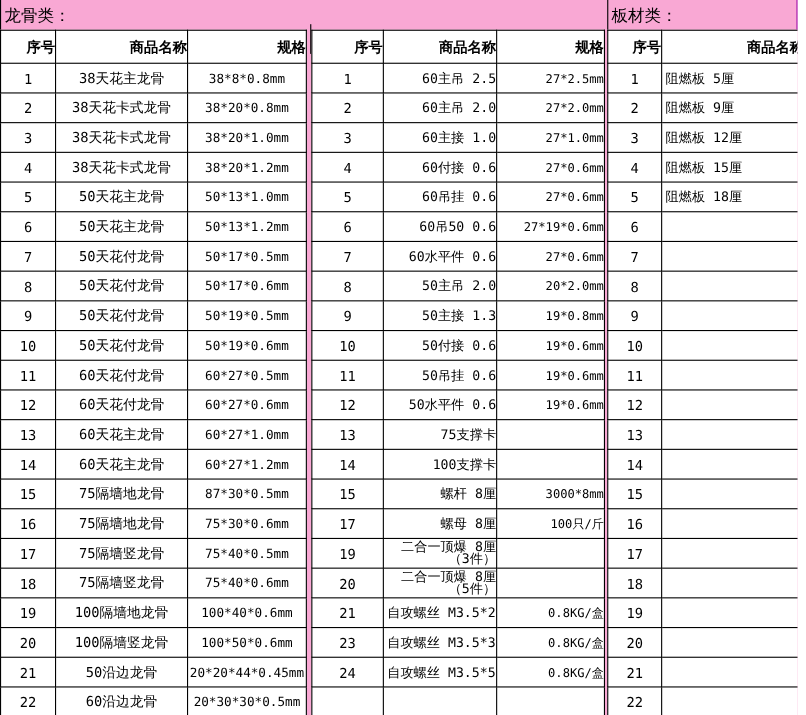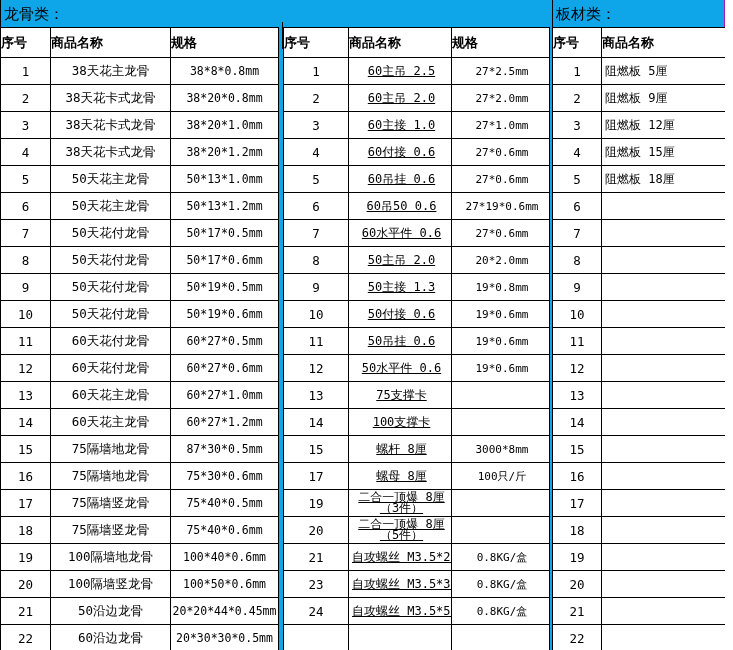--- a/index.html
+++ b/index.html
@@ -5,21 +5,21 @@
   * { margin: 0; padding: 0; box-sizing: border-box; }
   html, body { background: #ffffff; }
   body {
     font-family: "Liberation Sans", sans-serif;
     color: #000000;
   }
   .sheet {
     position: relative;
     width: 725px;
     height: 650px;
-    background: #0ea5e9;
+    background: #f9a8d4;
     overflow: hidden;
   }
   
   .titlebar {
     position: absolute;
     top: 0; left: 0;
     width: 733px; height: 27px;
     display: flex;
   }
   .title-cell {
@@ -48,34 +48,34 @@
   .tbl th, .tbl td {
     border: 1px solid #000;
     overflow: hidden;
     vertical-align: middle;
     white-space: nowrap;
   }
   .tbl th {
     height: 30px;
     font-size: 13px;
     font-weight: bold;
-    text-align: left;
+    text-align: right;
   }
   .tbl td {
     height: 27px;
     font-size: 12.5px;
     font-family: "DejaVu Sans Mono", "Liberation Sans", monospace;
   }
   
   .t0 td { text-align: center; }
   .t0 td.c2 { font-size: 11.5px; }
   
   .t1 td.c0 { text-align: center; }
-  .t1 td.c1 { text-align: center; padding-left: 3px; font-size: 12px; text-decoration: underline; }
-  .t1 td.c2 { text-align: center; padding-left: 3px; font-size: 11px; }
+  .t1 td.c1 { text-align: right; padding-left: 3px; font-size: 12px; }
+  .t1 td.c2 { text-align: right; padding-left: 3px; font-size: 11px; }
   
   .t2 td.c0 { text-align: center; }
   .t2 td.c1 { text-align: left; padding-left: 3px; font-size: 12px; margin-left: 23px; }
 
   td.multiline {
     white-space: pre-line;
     font-size: 10.5px;
     line-height: 11px;
   }
 </style>

